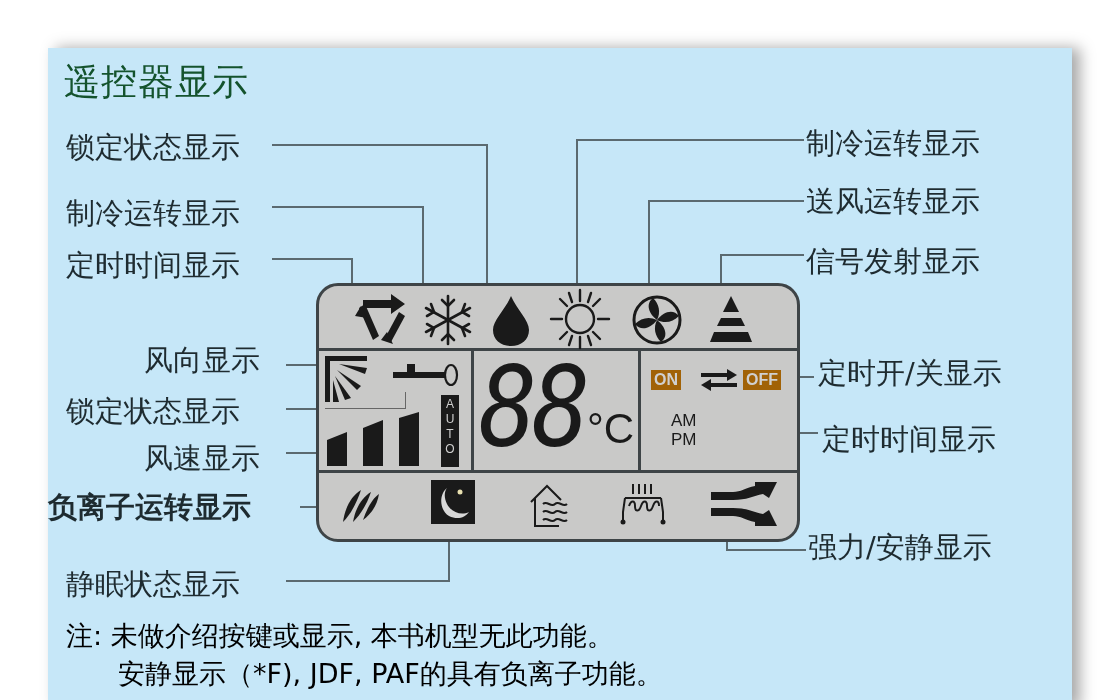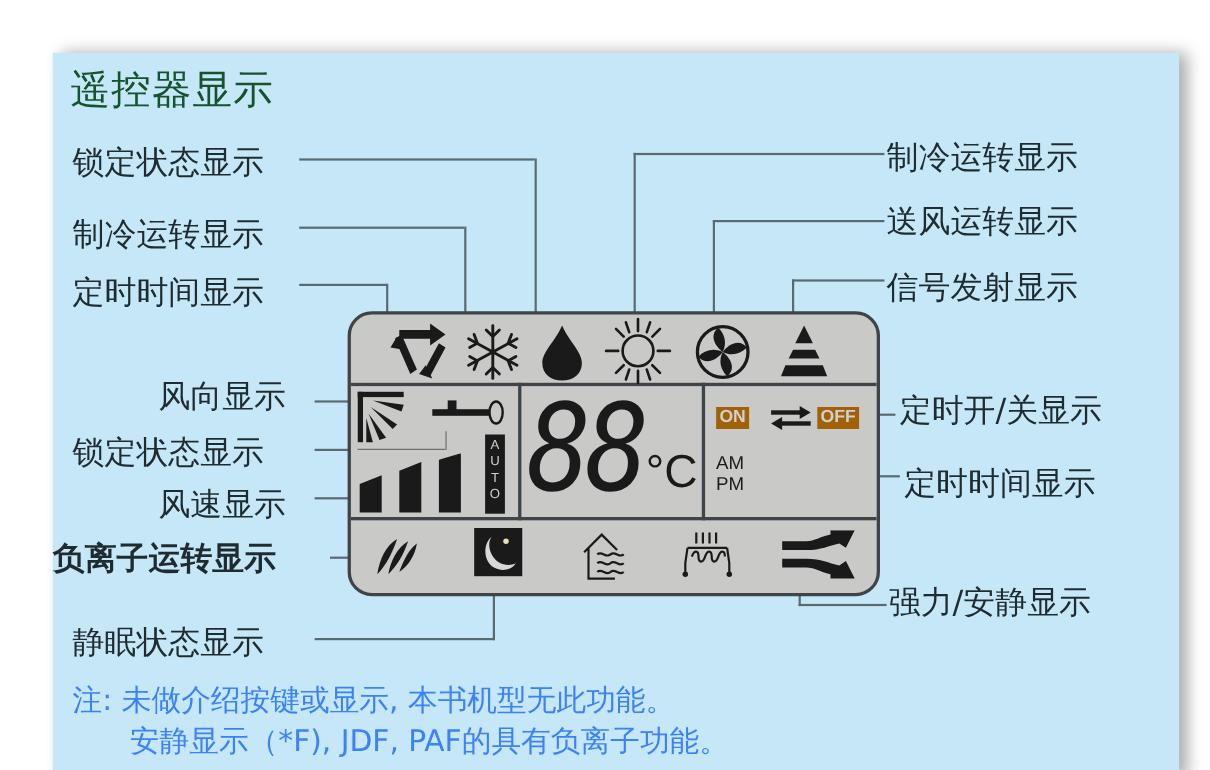--- a/index.html
+++ b/index.html
@@ -8,25 +8,25 @@
   .panel { position:absolute; left:48px; top:48px; width:1024px; height:660px; background:#c6e7f8;
            box-shadow: 8px 0 14px rgba(0,0,0,0.35); }
   .title { position:absolute; left:64px; top:58px; font-size:36px; color:#14532d; letter-spacing:1px; }
   .label { position:absolute; font-size:29px; color:#1e2b30; white-space:nowrap; line-height:34px; }
   .line { position:absolute; background:#5b6a70; }
   .lcd { position:absolute; left:316px; top:283px; width:478px; height:253px; background:#c9c9c8;
          border:3px solid #3e4447; border-radius:22px; overflow:hidden; }
   .hdiv { position:absolute; left:0; width:100%; height:3px; background:#3e4447; }
   .vdiv { position:absolute; width:3px; background:#3e4447; }
   .icon { position:absolute; }
-  .note { position:absolute; font-size:27px; color:#3b82f6; white-space:nowrap; }
+  .note { position:absolute; font-size:27px; color:#000000; white-space:nowrap; }
   .seg { position:absolute; font-family:"DejaVu Sans Mono", monospace; color:#1a1a1a; }
   .tag { position:absolute; background:#a16207; color:#d0d0d0; font-weight:bold; font-family:"Liberation Sans", sans-serif;
          font-size:16px; line-height:20px; padding:0 3px; }
-  .ampm { position:absolute; font-family:"Liberation Sans", sans-serif; font-size:17px; line-height:17px; color:#1a1a1a; }
+  .ampm { position:absolute; font-family:"Liberation Sans", sans-serif; font-size:17px; line-height:17px; color:#1a1a1a;margin-left:20px; }
   .auto { position:absolute; background:#1a1a1a; color:#cfcfcf; font-size:12px; font-family:"Liberation Sans",sans-serif;
           text-align:center; line-height:15px; }
 </style>
 </head>
 <body>
 
 <div class="panel"></div>
 
 <div class="title">遥控器显示</div>
 

